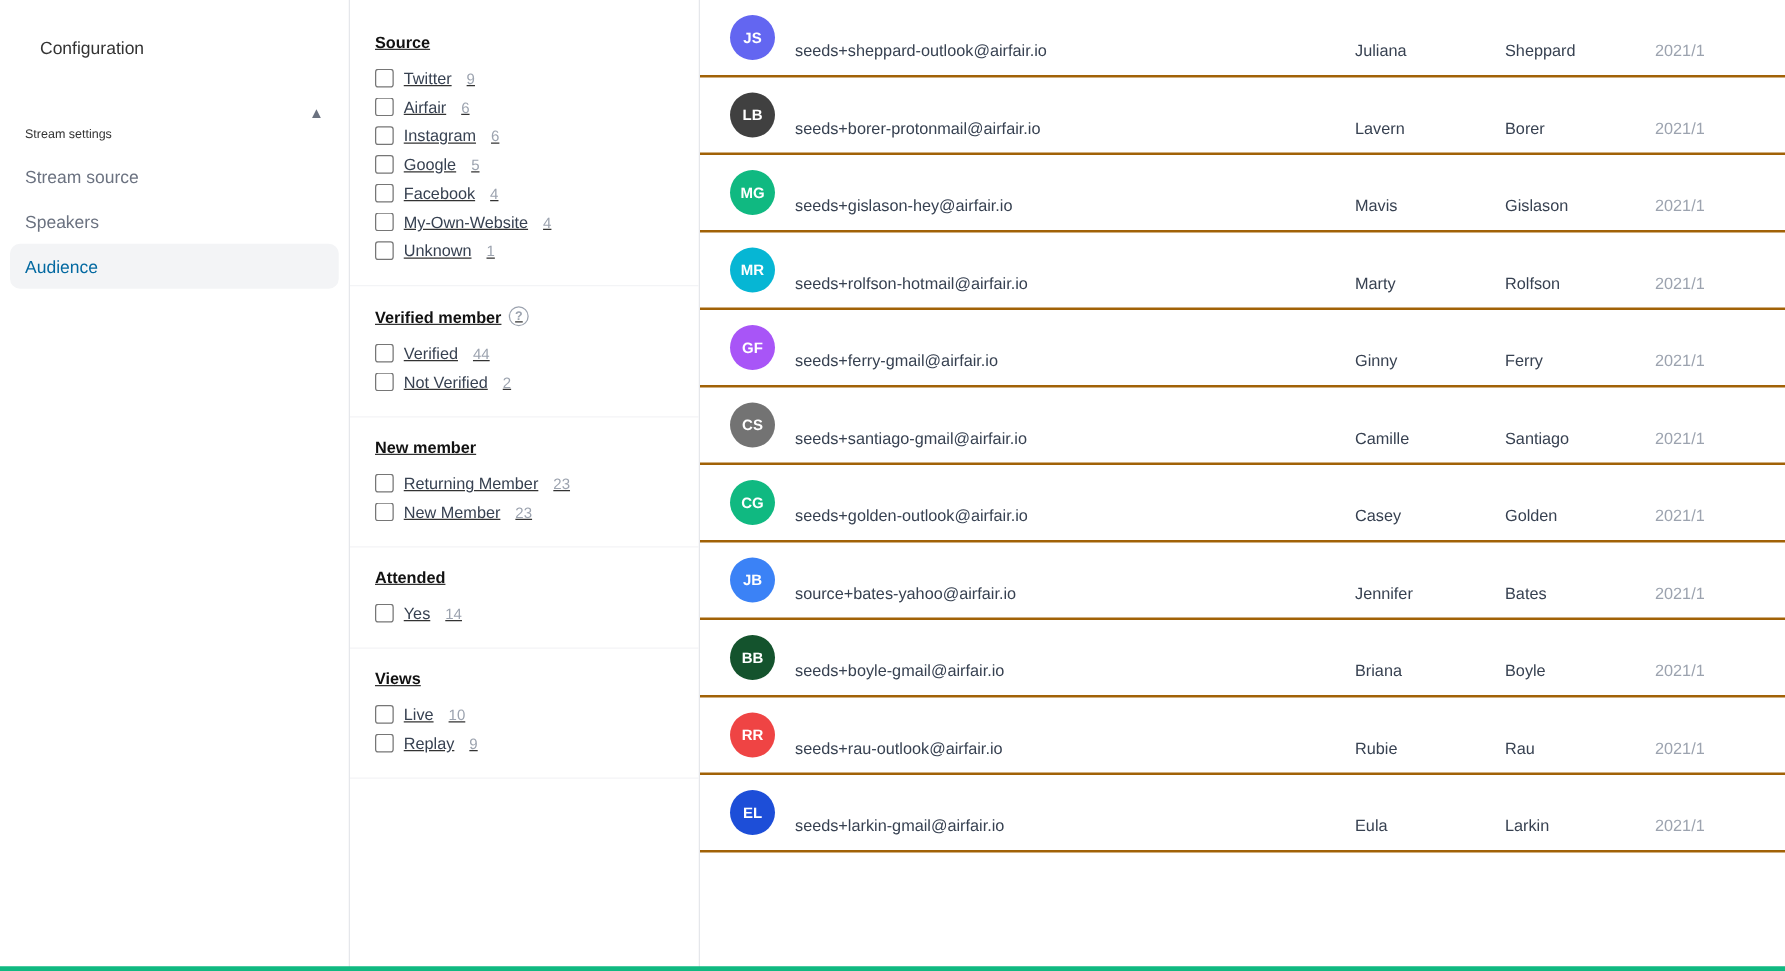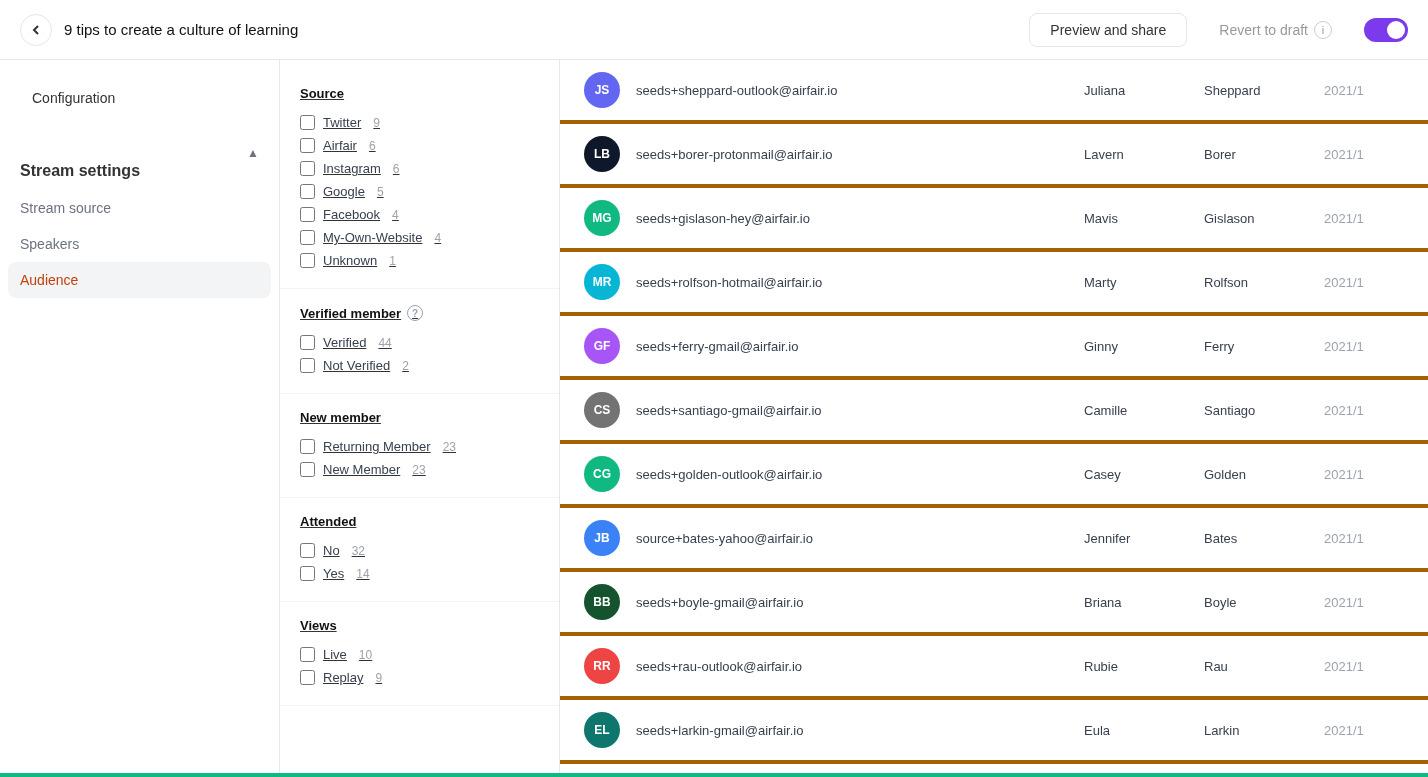--- a/index.html
+++ b/index.html
@@ -17,70 +17,54 @@
     .revert-btn { padding: 8px 20px; border: none; background: none; cursor: pointer; font-size: 14px; color: #999; display: flex; align-items: center; gap: 6px; }
     .toggle { width: 44px; height: 24px; background: #7c3aed; border-radius: 12px; position: relative; cursor: pointer; }
     .toggle::after { content: ''; position: absolute; width: 18px; height: 18px; background: #fff; border-radius: 50%; top: 3px; right: 3px; }
 
     
     .main-body { display: flex; flex: 1; overflow: hidden; }
 
     
     .sidebar { width: 280px; border-right: 1px solid #e5e7eb; padding: 20px 0; flex-shrink: 0; overflow-y: auto; }
     .sidebar-label { font-size: 14px; color: #6b7280; font-weight: 400; padding: 10px 20px; cursor: pointer; }
-    .sidebar-label.active { background: #f3f4f6; color: #c2410c; border-radius: 8px; margin: 0 8px; font-weight: 500; display: block; padding: 10px 12px; }
+    .sidebar-label.active { background: #f3f4f6; color: #0369a1; border-radius: 8px; margin: 0 8px; font-weight: 500; display: block; padding: 10px 12px; }
     .sidebar-item-link { display: block; padding: 10px 20px; font-size: 14px; color: #6b7280; cursor: pointer; }
     .section-header { display: flex; align-items: center; justify-content: space-between; padding: 10px 20px; }
-    .section-header-text { font-size: 16px; color: #333; font-weight: 700; margin-top: 36px; }
+    .section-header-text { font-size: 10px; color: #333; font-weight: 400; margin-top: 36px; }
     .chevron { font-size: 12px; color: #6b7280; }
     .config-label { font-size: 14px; color: #333; font-weight: 400; padding: 10px 32px; }
 
     
     .filter-panel { width: 280px; border-right: 1px solid #e5e7eb; overflow-y: auto; flex-shrink: 0; padding: 10px 0; }
     .filter-group { padding: 16px 20px; border-bottom: 1px solid #f3f4f6; text-decoration: underline; }
     .filter-group-title { font-size: 13px; font-weight: 600; color: #111; margin-bottom: 10px; display: flex; align-items: center; gap: 6px; }
     .filter-item { display: flex; align-items: center; gap: 8px; padding: 4px 0; cursor: pointer; }
     .filter-item input[type="checkbox"] { width: 15px; height: 15px; border: 1px solid #d1d5db; border-radius: 3px; cursor: pointer; accent-color: #7c3aed; }
     .filter-item-label { font-size: 13px; color: #374151; }
     .filter-item-count { font-size: 12px; color: #9ca3af; margin-left: 4px; }
     .help-icon { width: 16px; height: 16px; border-radius: 50%; border: 1px solid #9ca3af; display: inline-flex; align-items: center; justify-content: center; font-size: 10px; color: #9ca3af; cursor: pointer; }
 
     
     .audience-panel { flex: 1; overflow-y: auto; }
     .audience-table { width: 100%; }
-    .audience-row { display: flex; align-items: center; padding: 12px 24px; border-bottom: 4px solid #a16207; }
+    .audience-row { display: flex; align-items: flex-end; padding: 12px 24px; border-bottom: 2px solid #a16207; }
     .avatar { width: 36px; height: 36px; border-radius: 50%; display: flex; align-items: center; justify-content: center; font-size: 12px; font-weight: 600; color: #fff; flex-shrink: 0; margin-right: 16px; }
     .audience-email { flex: 1; font-size: 13px; color: #374151; min-width: 260px; }
     .audience-first { width: 120px; font-size: 13px; color: #374151; }
     .audience-last { width: 120px; font-size: 13px; color: #374151; }
     .audience-date { width: 80px; font-size: 13px; color: #9ca3af; }
 
     .scroll-indicator { height: 4px; background: #10b981; position: fixed; bottom: 0; left: 0; right: 0; }
   </style>
 </head>
 <body>
 
 <div class="app-container">
 
-  <div class="header">
-    <button class="back-btn">
-      <svg viewBox="0 0 16 16" fill="none" stroke="#333" stroke-width="2">
-        <path d="M10 12L6 8l4-4"></path>
-      </svg>
-    </button>
-    <span class="page-title">9 tips to create a culture of learning</span>
-    <div class="header-actions">
-      <button class="preview-btn">Preview and share</button>
-      <button class="revert-btn">
-        <span>Revert to draft</span>
-        <span style="width:18px;height:18px;border-radius:50%;border:1px solid #ccc;display:inline-flex;align-items:center;justify-content:center;font-size:11px;color:#999;">i</span>
-      </button>
-      <div class="toggle"></div>
-    </div>
-  </div>
 
   <div class="main-body">
 
     <div class="sidebar">
       <div class="config-label">Configuration</div>
       <div class="section-header">
         <span class="section-header-text">Stream settings</span>
         <span class="chevron">▲</span>
       </div>
       <div class="sidebar-item-link">Stream source</div>
@@ -157,25 +141,20 @@
         </div>
         <div class="filter-item">
           <input type="checkbox" style="">
           <span class="filter-item-label">New Member</span>
           <span class="filter-item-count">23</span>
         </div>
       </div>
 
       <div class="filter-group">
         <div class="filter-group-title">Attended</div>
-        <div class="filter-item">
-          <input type="checkbox" style="">
-          <span class="filter-item-label">No</span>
-          <span class="filter-item-count">32</span>
-        </div>
         <div class="filter-item">
           <input type="checkbox" style="">
           <span class="filter-item-label">Yes</span>
           <span class="filter-item-count">14</span>
         </div>
       </div>
 
       <div class="filter-group">
         <div class="filter-group-title">Views</div>
         <div class="filter-item">
@@ -194,21 +173,21 @@
     <div class="audience-panel">
       <div class="audience-table" id="audience-table">
       <div class="audience-row">
       <div class="avatar" style="background:#6366f1">JS</div>
       <div class="audience-email">seeds+sheppard-outlook@airfair.io</div>
       <div class="audience-first">Juliana</div>
       <div class="audience-last">Sheppard</div>
       <div class="audience-date">2021/1</div>
     </div>
           <div class="audience-row">
-      <div class="avatar" style="background:#0f172a">LB</div>
+      <div class="avatar" style="background:#404040">LB</div>
       <div class="audience-email">seeds+borer-protonmail@airfair.io</div>
       <div class="audience-first">Lavern</div>
       <div class="audience-last">Borer</div>
       <div class="audience-date">2021/1</div>
     </div>
           <div class="audience-row">
       <div class="avatar" style="background:#10b981">MG</div>
       <div class="audience-email">seeds+gislason-hey@airfair.io</div>
       <div class="audience-first">Mavis</div>
       <div class="audience-last">Gislason</div>
@@ -257,21 +236,21 @@
       <div class="audience-date">2021/1</div>
     </div>
           <div class="audience-row">
       <div class="avatar" style="background:#ef4444">RR</div>
       <div class="audience-email">seeds+rau-outlook@airfair.io</div>
       <div class="audience-first">Rubie</div>
       <div class="audience-last">Rau</div>
       <div class="audience-date">2021/1</div>
     </div>
           <div class="audience-row">
-      <div class="avatar" style="background:#0f766e">EL</div>
+      <div class="avatar" style="background:#1d4ed8">EL</div>
       <div class="audience-email">seeds+larkin-gmail@airfair.io</div>
       <div class="audience-first">Eula</div>
       <div class="audience-last">Larkin</div>
       <div class="audience-date">2021/1</div>
     </div>
         </div>
     </div>
   </div>
   <div class="scroll-indicator"></div>
 </div>

